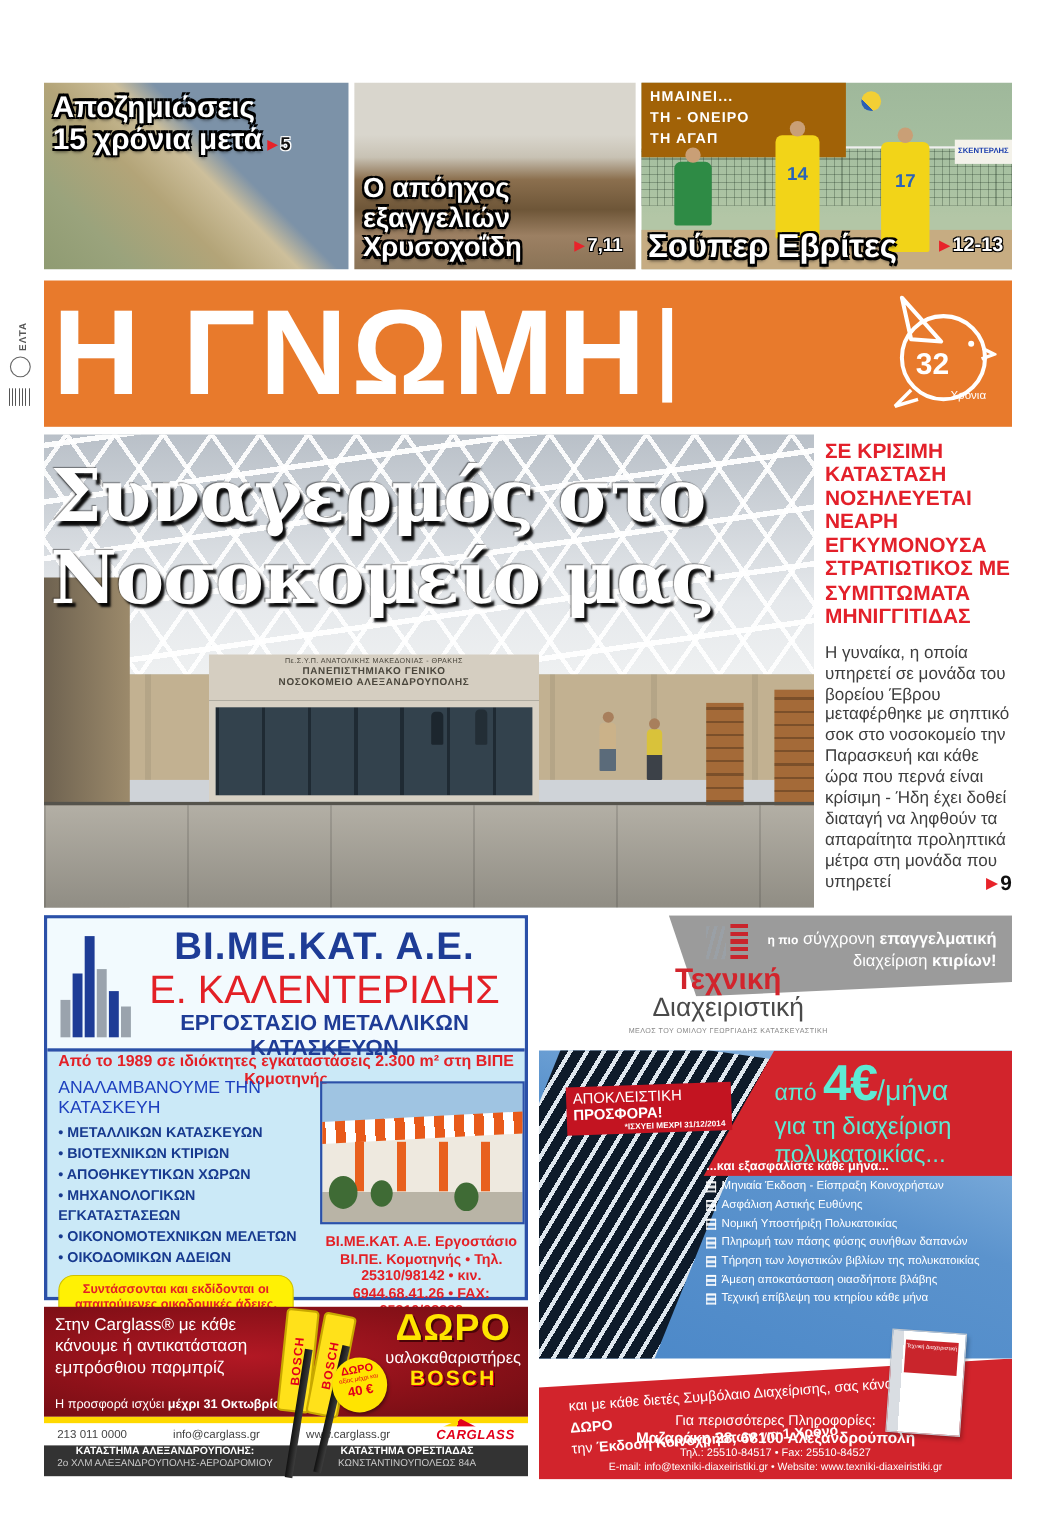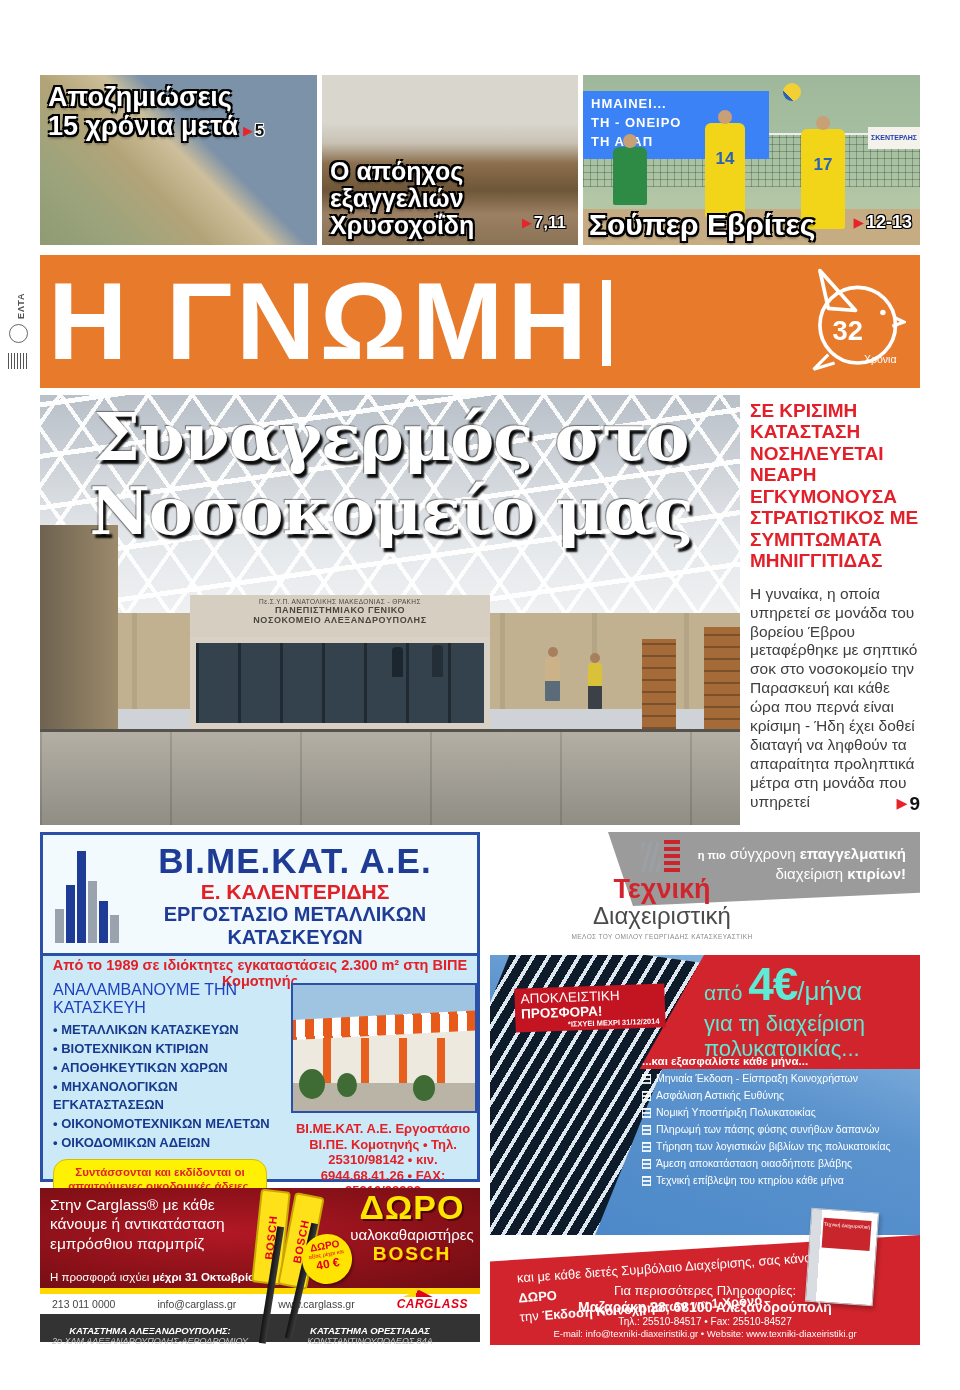--- a/index.html
+++ b/index.html
@@ -14,21 +14,21 @@
   .pgnum.dark{color:#111;text-shadow:-1px -1px 0 #fff,1px -1px 0 #fff,-1px 1px 0 #fff,1px 1px 0 #fff;}
   
   .teaser{overflow:hidden;}
   .t1bg{inset:0;background:linear-gradient(225deg,#7C92A8 0%,#7C92A8 40%,#cdbf9b 48%,#b3a478 62%,#9aa37c 82%,#8f9b72 100%);}
   .t2bg{inset:0;background:linear-gradient(#D9D6CD 0%,#D9D6CD 28%,#C8C2B4 40%,#8B6F4E 52%,#6E5638 68%,#9C8063 82%,#8a7356 100%);}
   .t3bg{inset:0;background:linear-gradient(#9fb89b 0%,#A9C2A2 55%,#b3c6a6 72%);}
   .t3floor{left:0;right:0;bottom:0;height:36px;background:#C6AC82;}
   .t3net{left:0;right:0;top:58px;height:52px;border-top:2px solid #eee;
          background:repeating-linear-gradient(90deg,rgba(20,40,25,.28) 0 1px,transparent 1px 7px),
                     repeating-linear-gradient(0deg,rgba(20,40,25,.28) 0 1px,transparent 1px 7px);}
-  .banner3{left:0;top:16px;width:178px;height:64px;background:#3b82f6;color:#fff;font-weight:bold;
+  .banner3{left:0;top:0;width:178px;height:64px;background:#a16207;color:#fff;font-weight:bold;
            font-size:13px;line-height:1.45;padding:4px 0 0 8px;letter-spacing:1px;}
   .courtAd{right:0;top:52px;width:52px;height:22px;background:#f4f2ea;color:#1c3fae;
            font-size:7px;font-weight:bold;text-align:center;line-height:22px;}
   .player{border-radius:6px 6px 2px 2px;}
   .player .head{position:absolute;left:50%;top:-13px;transform:translateX(-50%);
                 width:14px;height:14px;border-radius:50%;background:#C99F76;}
   .jersey-num{display:block;text-align:center;color:#2a63b8;font-weight:bold;font-size:17px;margin-top:26px;}
   .ball{width:18px;height:18px;border-radius:50%;background:linear-gradient(45deg,#2b5fb4 30%,#f2cf35 30%);}
   
   .masthead{background:#E87A2C;}
@@ -61,34 +61,34 @@
   .sign .s2{font-size:9px;font-weight:bold;letter-spacing:.6px;}
   .glass{left:150px;top:242px;width:300px;height:92px;background:
          repeating-linear-gradient(90deg,#1f2a33 0 3px,transparent 3px 42px),#33424d;border:6px solid #D8D1C4;box-sizing:border-box;}
   .pillar{background:repeating-linear-gradient(0deg,rgba(0,0,0,.25) 0 2px,transparent 2px 12px),#A46A38;}
   .ground{left:0;top:334px;right:0;height:96px;border-top:3px solid #55534c;background:
           repeating-linear-gradient(90deg,rgba(0,0,0,.12) 0 2px,transparent 2px 130px),
           linear-gradient(#B3AFA5,#8F8C83);}
   .person{border-radius:4px 4px 1px 1px;}
   .person .head{position:absolute;left:50%;top:-10px;transform:translateX(-50%);
                 width:10px;height:10px;border-radius:50%;background:#a87f5c;}
-  .headline{left:6px;top:6px;width:690px;font-family:"DejaVu Serif",serif;font-weight:bold;
+  .headline{left:6px;top:20px;width:690px;font-family:"DejaVu Serif",serif;font-weight:bold;
             font-size:66px;line-height:1.12;color:#fff;letter-spacing:-1px;
-            text-shadow:3px 4px 2px rgba(0,0,0,.95),-1px -1px 1px rgba(0,0,0,.45);text-align:center;}
+            text-shadow:3px 4px 2px rgba(0,0,0,.95),-1px -1px 1px rgba(0,0,0,.45);}
   
   .deck{color:#E3202A;font-weight:bold;font-size:19px;line-height:1.13;width:170px;}
   .leadbody{color:#3E3E3E;font-size:15.5px;line-height:1.22;width:170px;margin-top:13px;}
   .leadpg{text-align:right;width:170px;font-size:19px;font-weight:bold;color:#111;margin-top:-19px;}
   
   .bimekat{background:#CBE9F7;border:3px solid #2B50A8;box-sizing:border-box;}
   .bk-head{left:0;top:0;right:0;height:118px;background:#F2FAFE;border-bottom:3px solid #2B50A8;text-align:center;}
   .bk-bars{position:absolute;left:12px;bottom:10px;width:66px;height:94px;display:flex;align-items:flex-end;gap:2px;}
   .bk-bars i{display:block;width:9px;}
   .bk-t1{font-size:35px;font-weight:bold;color:#1E3C96;margin:6px 0 0 70px;letter-spacing:1px;}
-  .bk-t2{font-size:21px;font-weight:bold;color:#E32026;margin-left:70px;line-height:1.05;}
+  .bk-t2{font-size:36px;font-weight:normal;color:#E32026;margin-left:70px;line-height:1.05;}
   .bk-t3{font-size:20px;font-weight:bold;color:#1E3C96;margin-left:70px;}
   .bk-since{left:0;top:122px;right:0;text-align:center;color:#E32026;font-weight:bold;font-size:14.5px;}
   .bk-st{color:#1C3FBE;font-weight:normal;font-size:16px;}
   .bk-list{list-style:none;margin:4px 0 0 0;padding:0;}
   .bk-list li{font-size:13px;font-weight:bold;color:#173A8F;line-height:1.45;}
   .bk-list li::before{content:"• ";}
   .bk-note{margin-top:6px;width:214px;background:#FFF104;border:1px solid #cfc000;border-radius:14px;
            color:#E32026;font-weight:bold;font-size:11.5px;line-height:1.25;text-align:center;padding:5px 6px;box-sizing:border-box;}
   .bk-photo{left:248px;top:148px;width:186px;height:130px;border:2px solid #2B50A8;box-sizing:border-box;overflow:hidden;
             background:linear-gradient(#9fc4e2 0 28%,#eee9df 28% 78%,#b9b4a6 78%);}
@@ -165,21 +165,21 @@
   .badge .b1{font-size:10px;font-weight:bold;margin-top:6px;}
   .badge .b2{font-size:5.5px;}
   .badge .b3{font-size:12px;font-weight:bold;}
   .cg-yellow{left:0;top:100px;width:440px;height:6px;background:#FFD900;}
   .cg-white{left:0;top:106px;width:440px;height:20px;background:#fff;display:flex;align-items:center;
             justify-content:space-between;padding:0 12px;box-sizing:border-box;font-size:10.5px;color:#444;}
   .cg-logo{color:#E2001A;font-weight:bold;font-style:italic;font-size:12px;letter-spacing:.5px;position:relative;}
   .cg-roof{position:absolute;left:6px;top:-7px;width:30px;height:7px;
            background:linear-gradient(105deg,#FFD900 0 45%,#E2001A 45%);clip-path:polygon(0 100%,55% 0,100% 100%);}
   .cg-dark{left:0;top:126px;width:440px;height:28px;background:#333;display:flex;color:#fff;text-align:center;}
-  .cg-dark .col{flex:1;padding-top:11px;font-style:italic;}
+  .cg-dark .col{flex:1;padding-top:0;}
   .cg-dark .l1{font-size:9.5px;font-weight:bold;}
   .cg-dark .l2{font-size:9px;color:#c9c9c9;}
 </style>
 </head>
 <body>
 
 <div class="page">
 
   <div class="abs postal">
     <span class="elta">ΕΛΤΑ</span>

